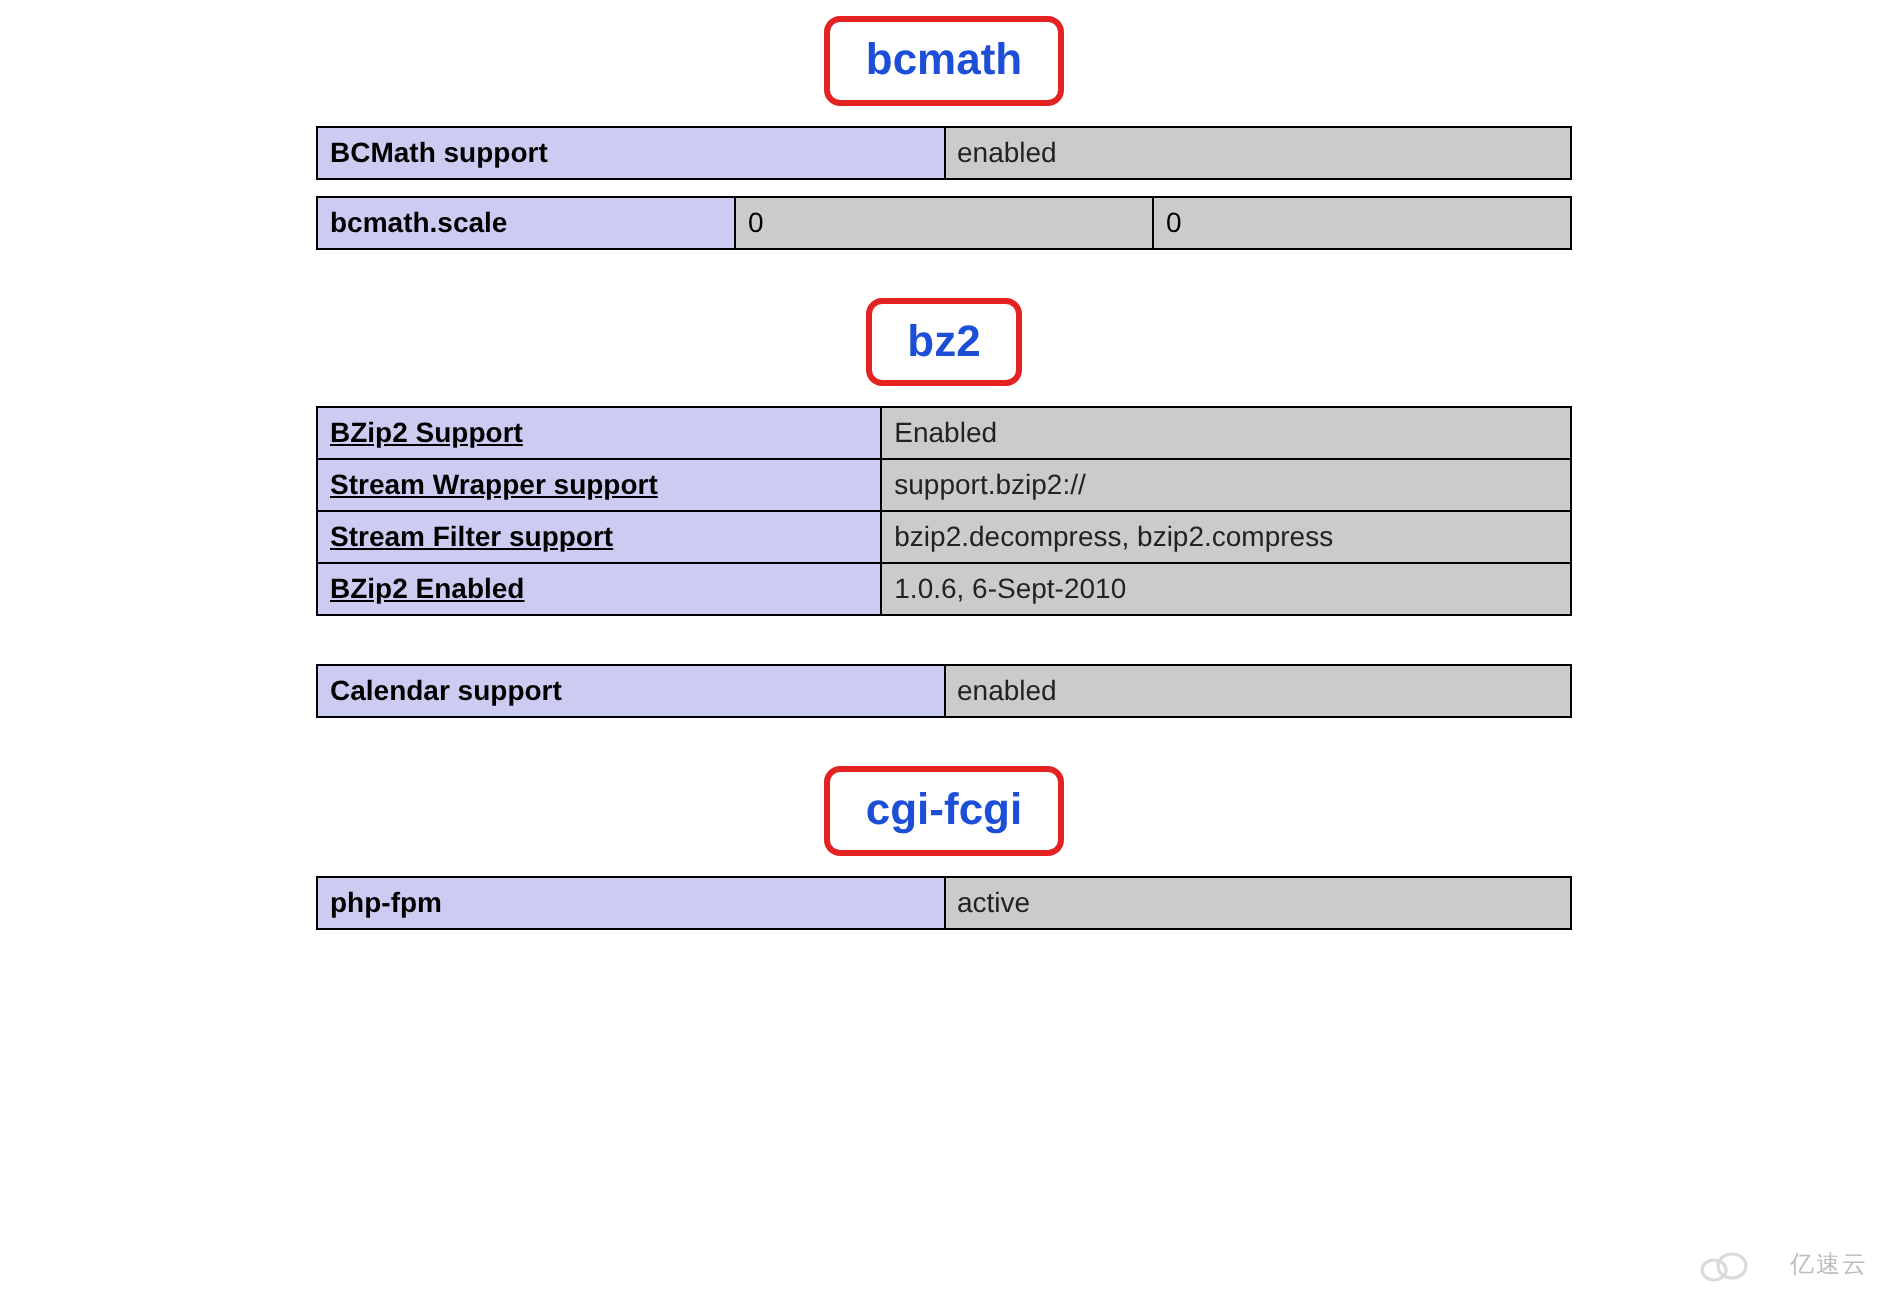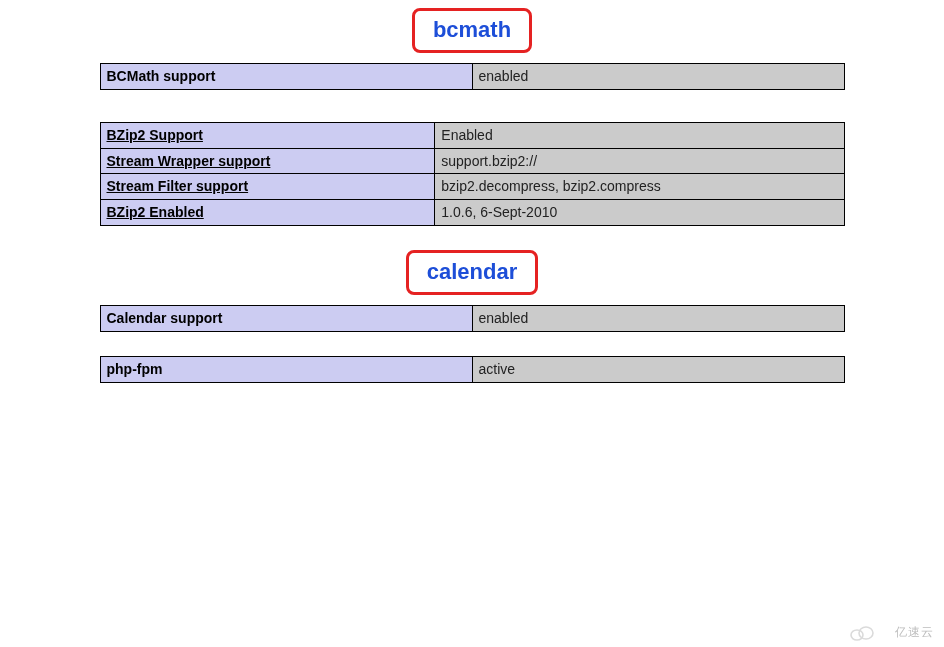--- a/index.html
+++ b/index.html
@@ -19,21 +19,21 @@
     font-size: 22px;
     font-weight: 700;
     color: #1d4ed8;
     border: 3px solid #e52222;
     border-radius: 8px;
     padding: 4px 18px;
     line-height: 1.4;
   }
   table.php {
     border-collapse: collapse;
-    width: 745px;
+    width: 628px;
     margin: 0 auto 8px auto;
   }
   table.php th, table.php td {
     border: 1px solid #000;
     text-align: left;
     padding: 3px 6px;
     font-size: 14px;
     line-height: 1.35;
   }
   table.php th {
@@ -85,25 +85,33 @@
   <table class="php kv2">
     <tbody>
         <tr>
       <td class="k">BCMath support</td>
       <td class="v">enabled</td>
     </tr>
   </tbody>
     </table>
   <table class="php dir">
     <tbody>
+    <tr>
+      <td>bcmath.scale</td>
+      <td>0</td>
+      <td>0</td>
+    </tr>
   </tbody>
     </table>
 </div>
 
 <div class="section">
+  <div class="section-title-wrap">
+    <span class="section-title">bz2</span>
+  </div>
   <table class="php kvnarrow">
     <tbody>
         <tr>
       <td class="k">BZip2 Support</td>
       <td class="v">Enabled</td>
     </tr>
     <tr>
       <td class="k">Stream Wrapper support</td>
       <td class="v">support.bzip2://</td>
     </tr>
@@ -113,34 +121,34 @@
     </tr>
     <tr>
       <td class="k">BZip2 Enabled</td>
       <td class="v">1.0.6, 6-Sept-2010</td>
     </tr>
   </tbody>
     </table>
 </div>
 
 <div class="section">
-  <div class="section-title-wrap">
-    <span class="section-title">calendar</span>
-  </div>
   <table class="php kv2">
     <tbody>
         <tr>
       <td class="k">Calendar support</td>
       <td class="v">enabled</td>
     </tr>
   </tbody>
     </table>
 </div>
 
 <div class="section" style="margin-bottom:0;">
+  <div class="section-title-wrap">
+    <span class="section-title">cgi-fcgi</span>
+  </div>
   <table class="php kv2">
     <tbody>
         <tr>
       <td class="k">php-fpm</td>
       <td class="v">active</td>
     </tr>
   </tbody>
     </table>
 </div>
 

